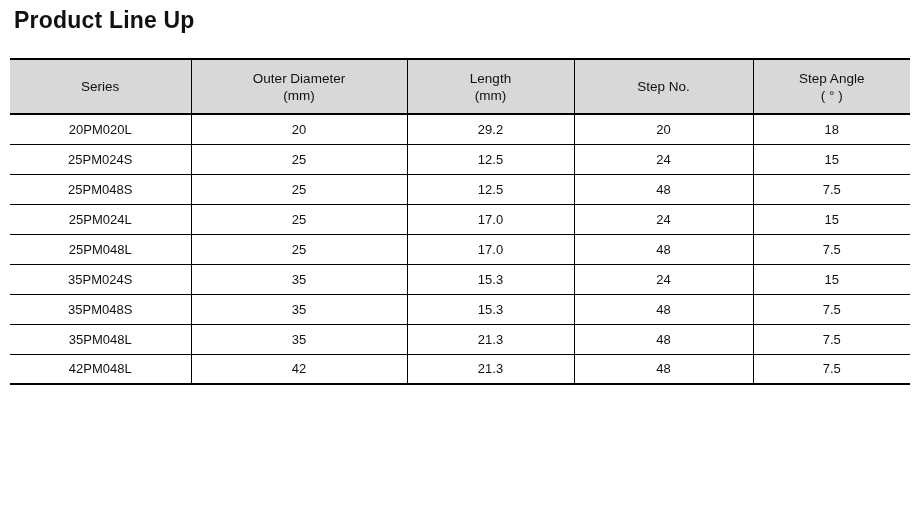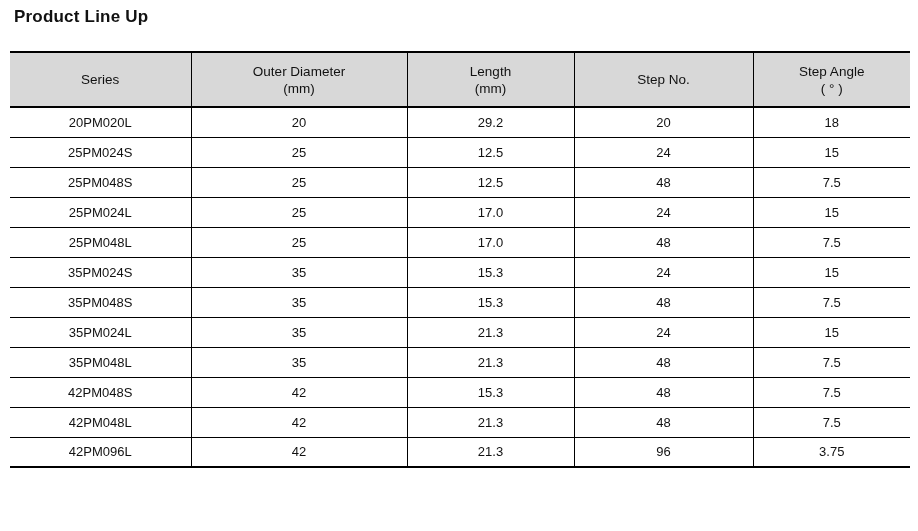--- a/index.html
+++ b/index.html
@@ -11,21 +11,21 @@
   *{box-sizing:border-box;}
   html,body{margin:0;padding:0;}
   body{
     width:918px;height:531px;
     background:var(--page-bg);
     font-family:"Liberation Sans","DejaVu Sans",sans-serif;
     color:var(--text-color);
     overflow:hidden;
   }
   .page-title{
-    font-size:17px;
+    font-size:23px;
     font-weight:bold;
     margin:7px 0 0 14px;
     letter-spacing:0.2px;
   }
   table.product-table{
     border-collapse:collapse;
     table-layout:fixed;
     width:900px;
     margin:24px 8px 0 10px;
     border-top:2px solid var(--border-color);
@@ -131,48 +131,27 @@
         <td>15</td>
       </tr>
       <tr>
         <td>35PM048S</td>
         <td>35</td>
         <td>15.3</td>
         <td>48</td>
         <td>7.5</td>
       </tr>
       <tr>
-        <td>35PM024L</td>
-        <td>35</td>
-        <td>21.3</td>
-        <td>24</td>
-        <td>15</td>
-      </tr>
-      <tr>
         <td>35PM048L</td>
         <td>35</td>
         <td>21.3</td>
-        <td>48</td>
-        <td>7.5</td>
-      </tr>
-      <tr>
-        <td>42PM048S</td>
-        <td>42</td>
-        <td>15.3</td>
         <td>48</td>
         <td>7.5</td>
       </tr>
       <tr>
         <td>42PM048L</td>
         <td>42</td>
         <td>21.3</td>
         <td>48</td>
         <td>7.5</td>
       </tr>
-      <tr>
-        <td>42PM096L</td>
-        <td>42</td>
-        <td>21.3</td>
-        <td>96</td>
-        <td>3.75</td>
-      </tr>
     </tbody>
 </table>
 
 </body></html>

